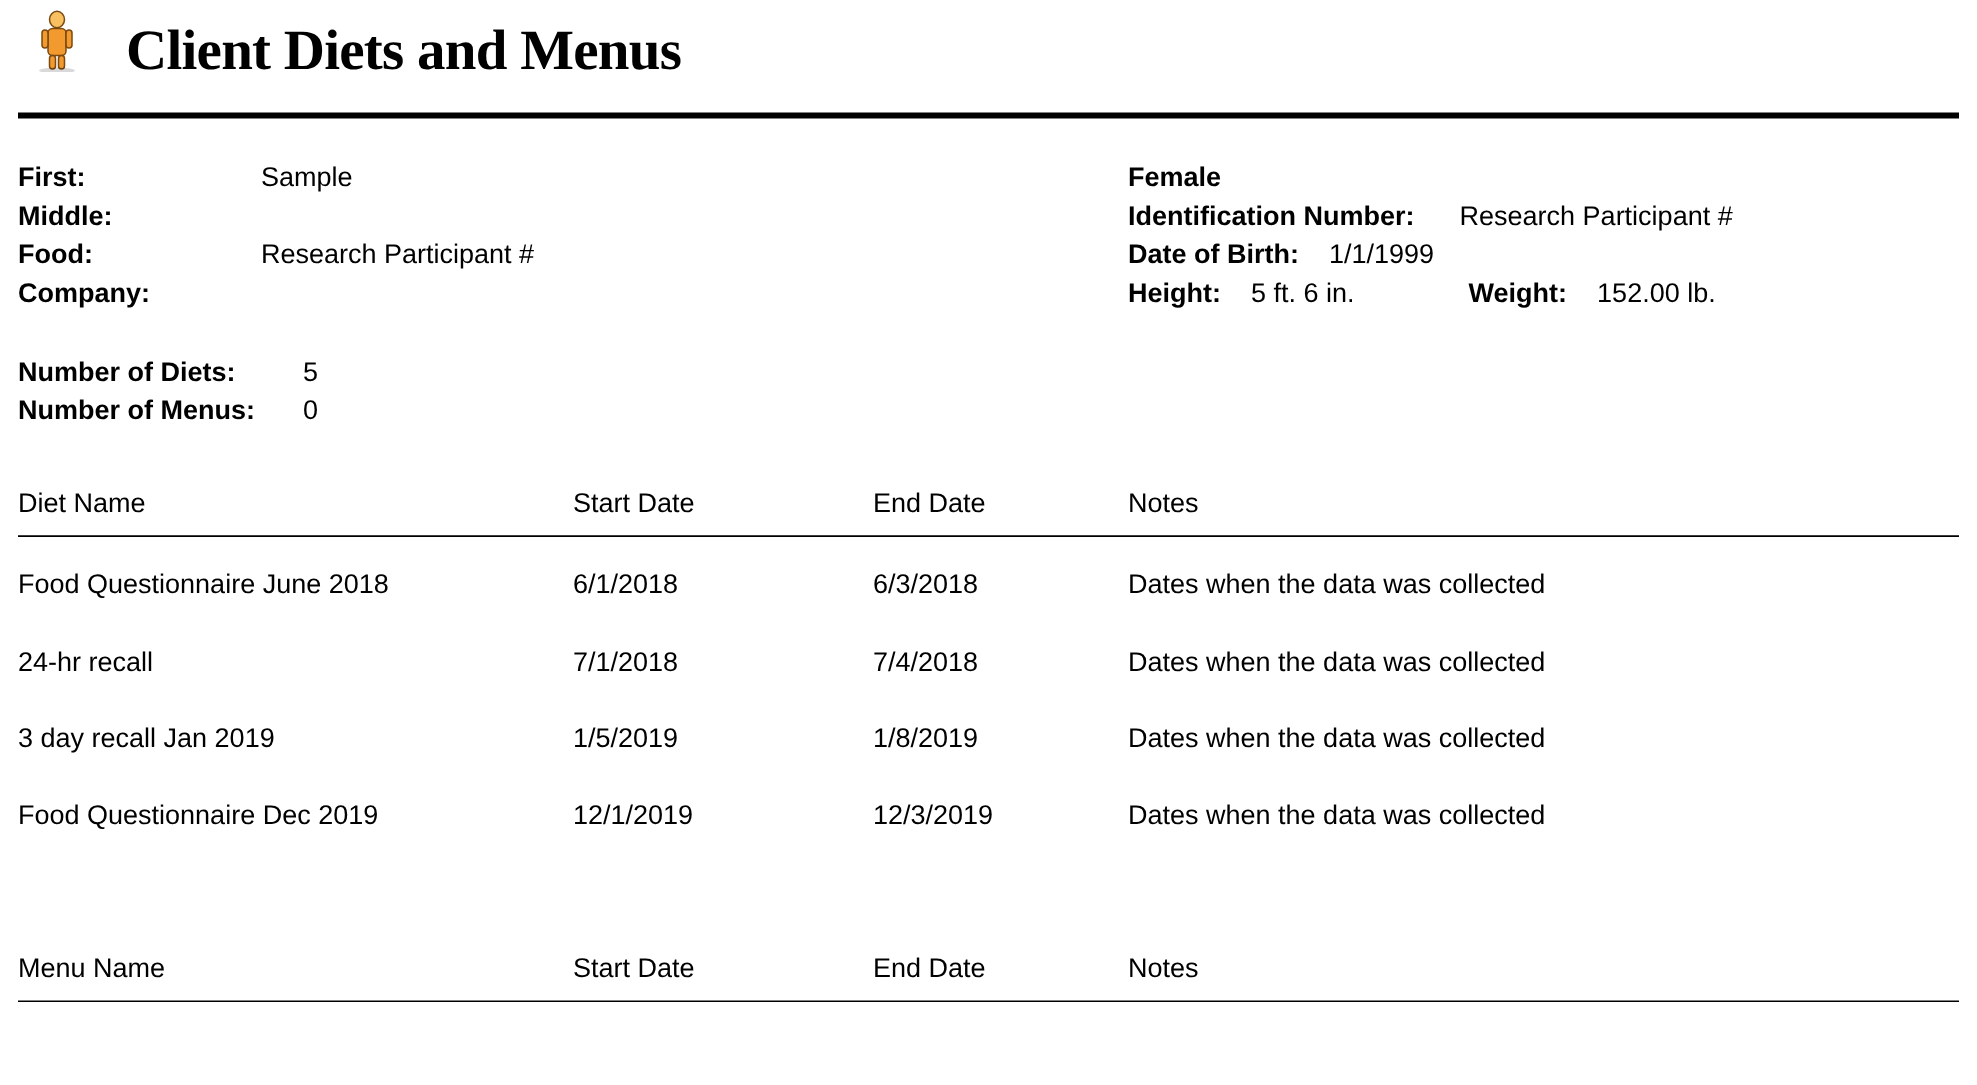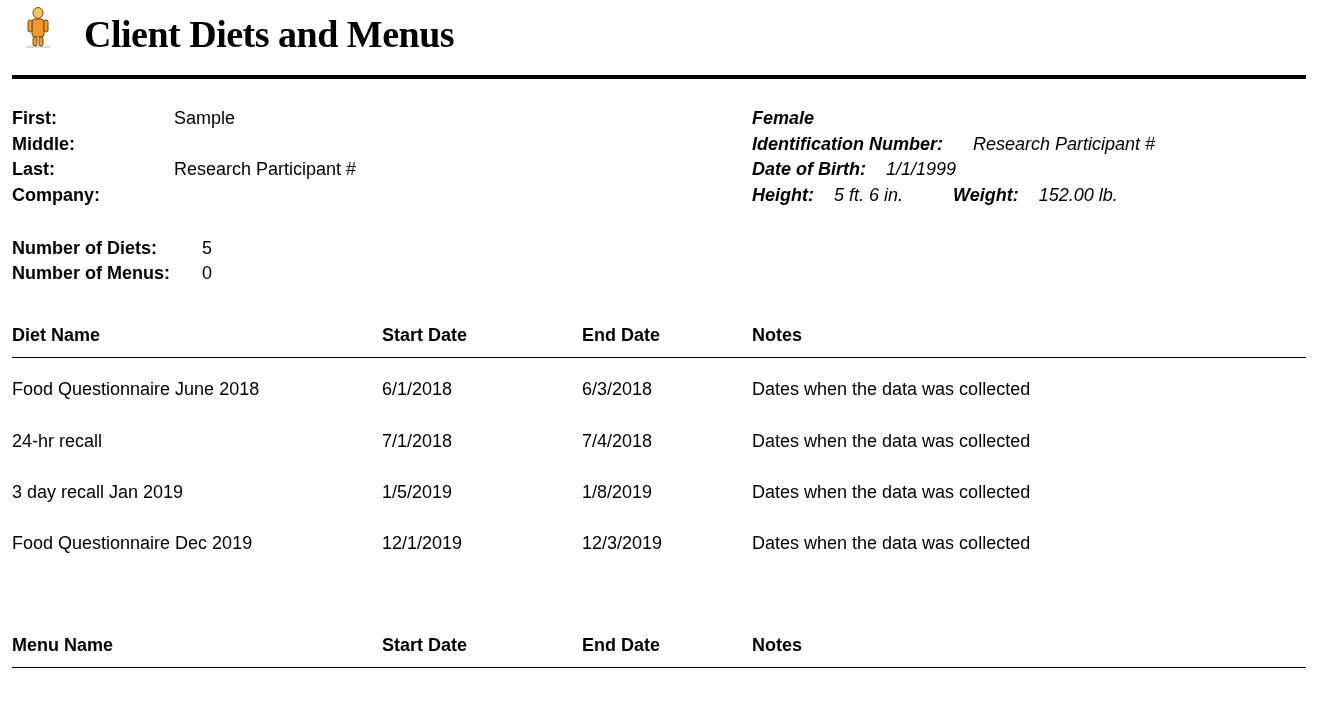--- a/index.html
+++ b/index.html
@@ -35,32 +35,32 @@
     .info-block {
       display: flex;
       margin-bottom: 28px;
     }
     .info-left { width: 740px; }
     .info-right { flex: 1; }
     .kv { margin-bottom: 2px; }
     .k { font-weight: bold; }
     .kv-inline { display: flex; }
     .kv-inline .k { min-width: 162px; }
-    .kv-right-line { margin-bottom: 2px; font-style: italic; }
-    .hw-line { display: flex; gap: 50px; }
+    .kv-right-line { margin-bottom: 2px; }
+    .hw-line { display: flex; gap: 76px; }
     .counts { margin-bottom: 34px; }
     .counts .kv-inline .k { min-width: 190px; }
     table.sec {
       width: 100%;
       border-collapse: collapse;
       table-layout: fixed;
     }
     table.sec th {
       text-align: left;
-      font-weight: bold;
+      font-weight: normal;
       padding: 4px 0 10px 0;
       border-bottom: 1px solid #000;
     }
     table.sec td {
       padding: 14px 0 14px 0;
       vertical-align: top;
     }
     table.sec tr.toprow td { padding-top: 20px; }
     .col-name { width: 370px; }
     .col-start { width: 200px; }
@@ -91,21 +91,21 @@
   <div class="info-left">
     <div class="kv kv-inline">
       <span class="k">First:</span>
       <span>Sample</span>
     </div>
     <div class="kv kv-inline">
       <span class="k">Middle:</span>
       <span></span>
     </div>
     <div class="kv kv-inline">
-      <span class="k">Last:</span>
+      <span class="k">Food:</span>
       <span>Research Participant #</span>
     </div>
     <div class="kv kv-inline">
       <span class="k">Company:</span>
       <span></span>
     </div>
   </div>
   <div class="info-right">
     <div class="kv-right-line">
       <span class="k">Female</span>

